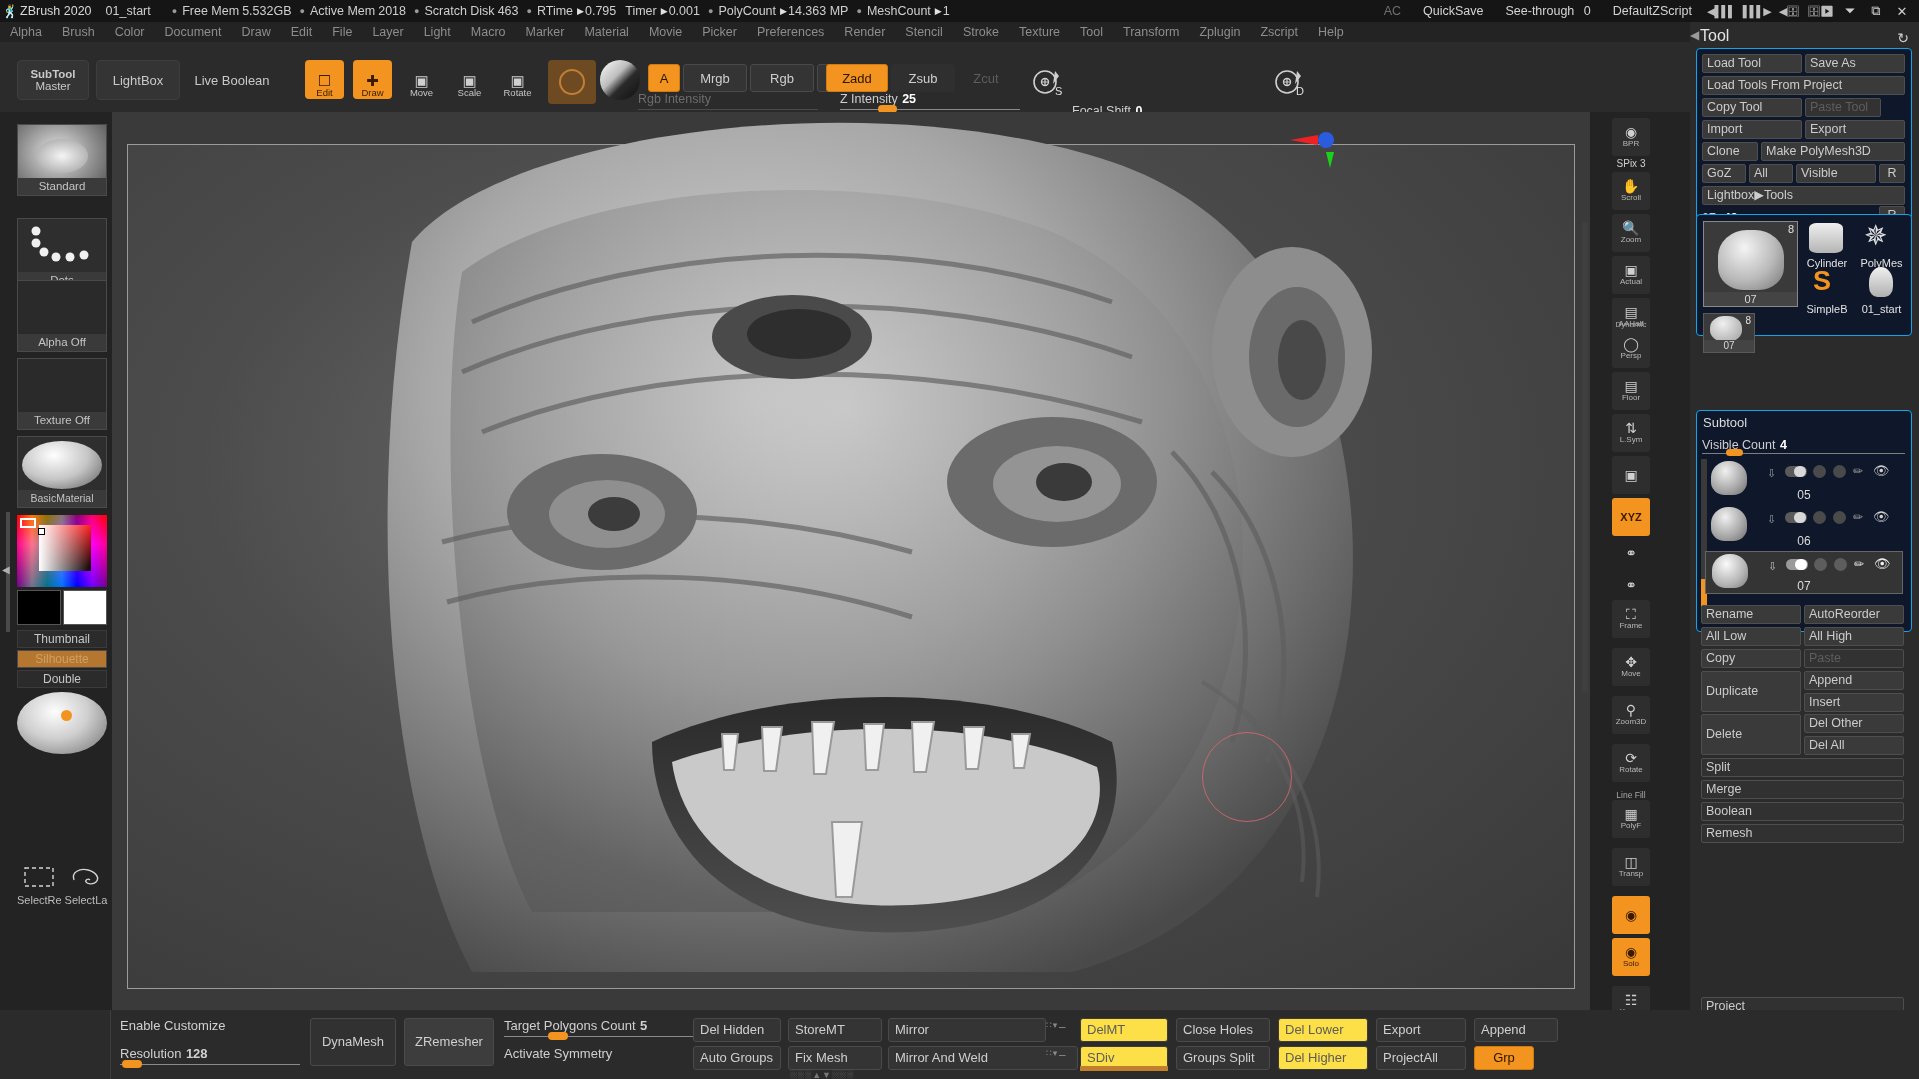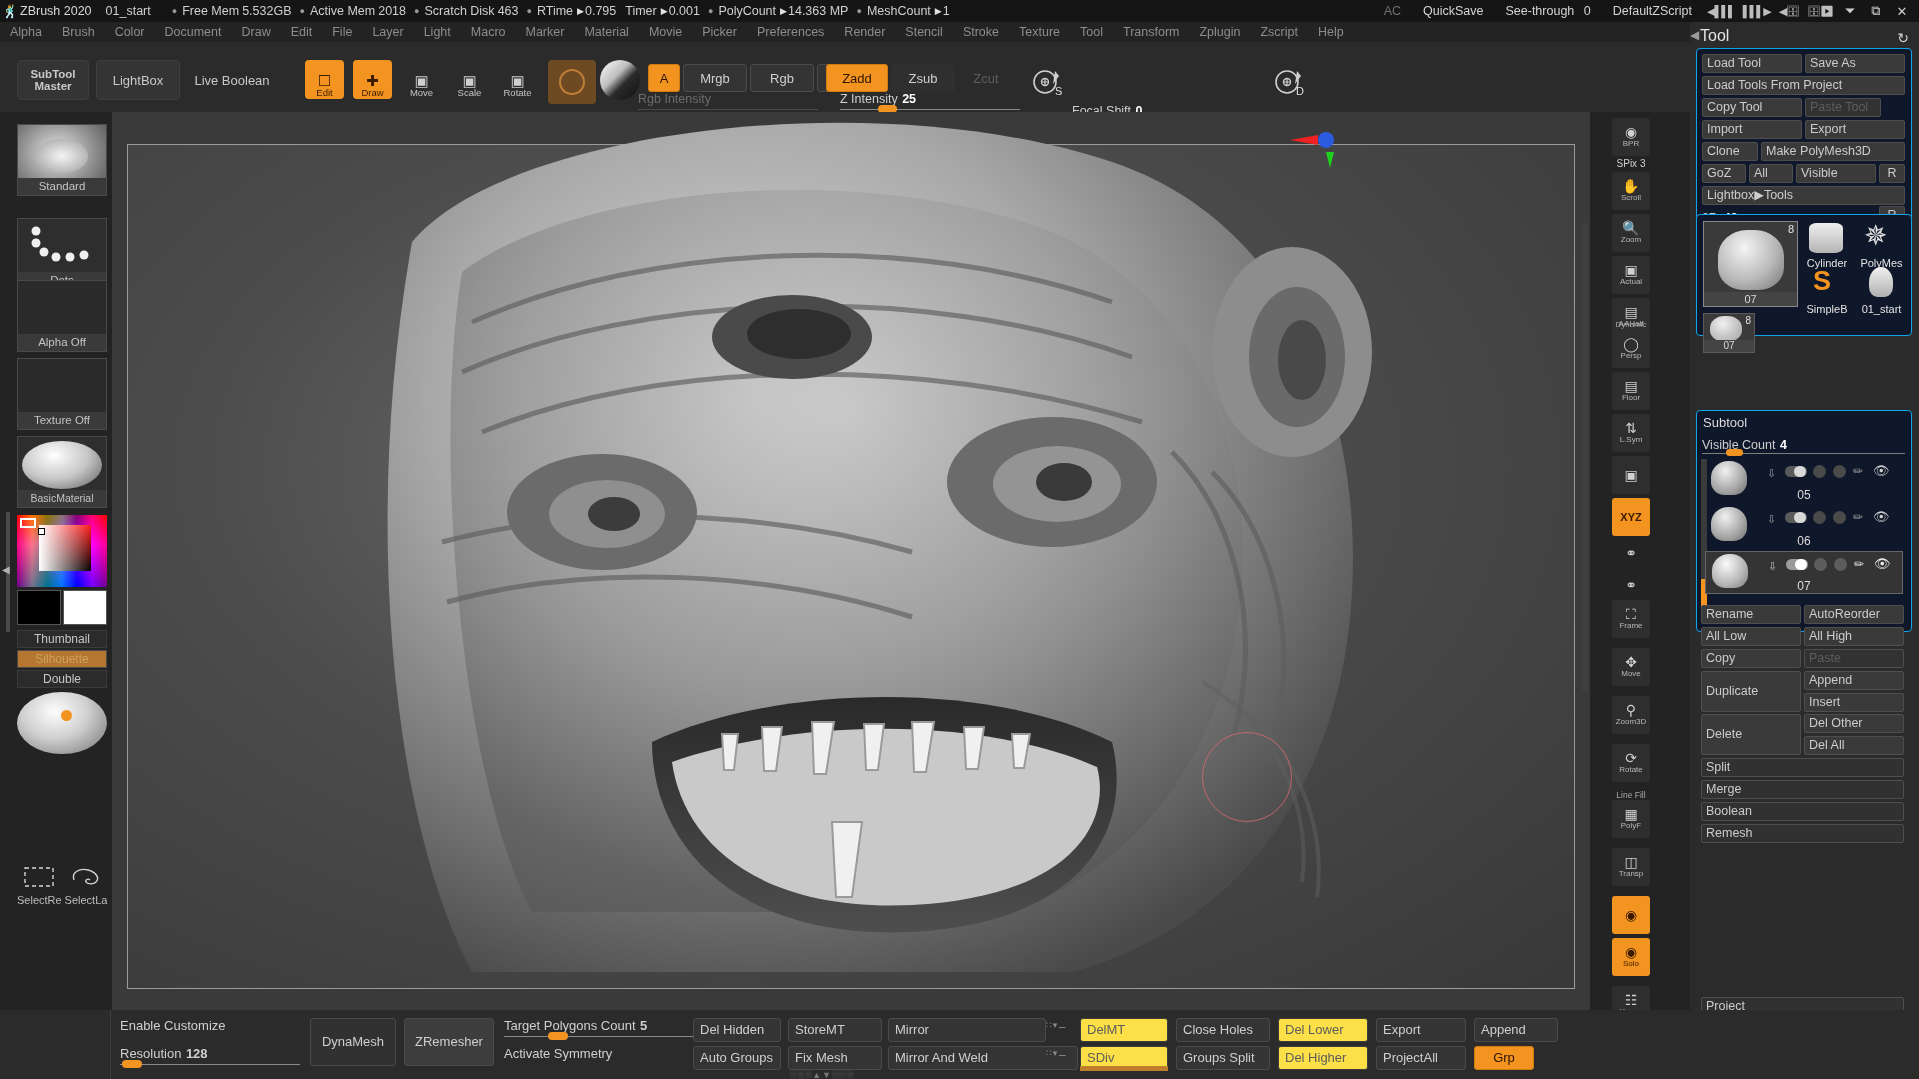--- a/index.html
+++ b/index.html
@@ -209,21 +209,21 @@
     <span class="mi">Tool</span>
     <span class="mi">Transform</span>
     <span class="mi">Zplugin</span>
     <span class="mi">Zscript</span>
     <span class="mi">Help</span>
   </div>
 
   <div class="topshelf">
     <div class="tbtn subtool-m" style="left:17px;top:18px;width:72px;height:40px;flex-direction:column;">
       <span style="font-weight:bold;font-size:11.5px;line-height:12px;">SubTool</span>
-      <span style="font-weight:bold;font-size:11.5px;line-height:12px;">Master</span>
+      <span style="font-weight:normal;font-size:11.5px;line-height:12px;">Master</span>
     </div>
     <div class="tbtn" style="left:96px;top:18px;width:84px;height:40px;">LightBox</div>
     <div class="tbtn" style="left:183px;top:18px;width:98px;height:40px;background:#2b2b2b;border-color:#2b2b2b;">Live Boolean</div>
 
     <div class="sq on" style="left:305px;top:18px;">
       <span class="gl">☐</span>
       <span class="lb">Edit</span>
     </div>
     <div class="sq on" style="left:353px;top:18px;">
       <span class="gl">✚</span>

